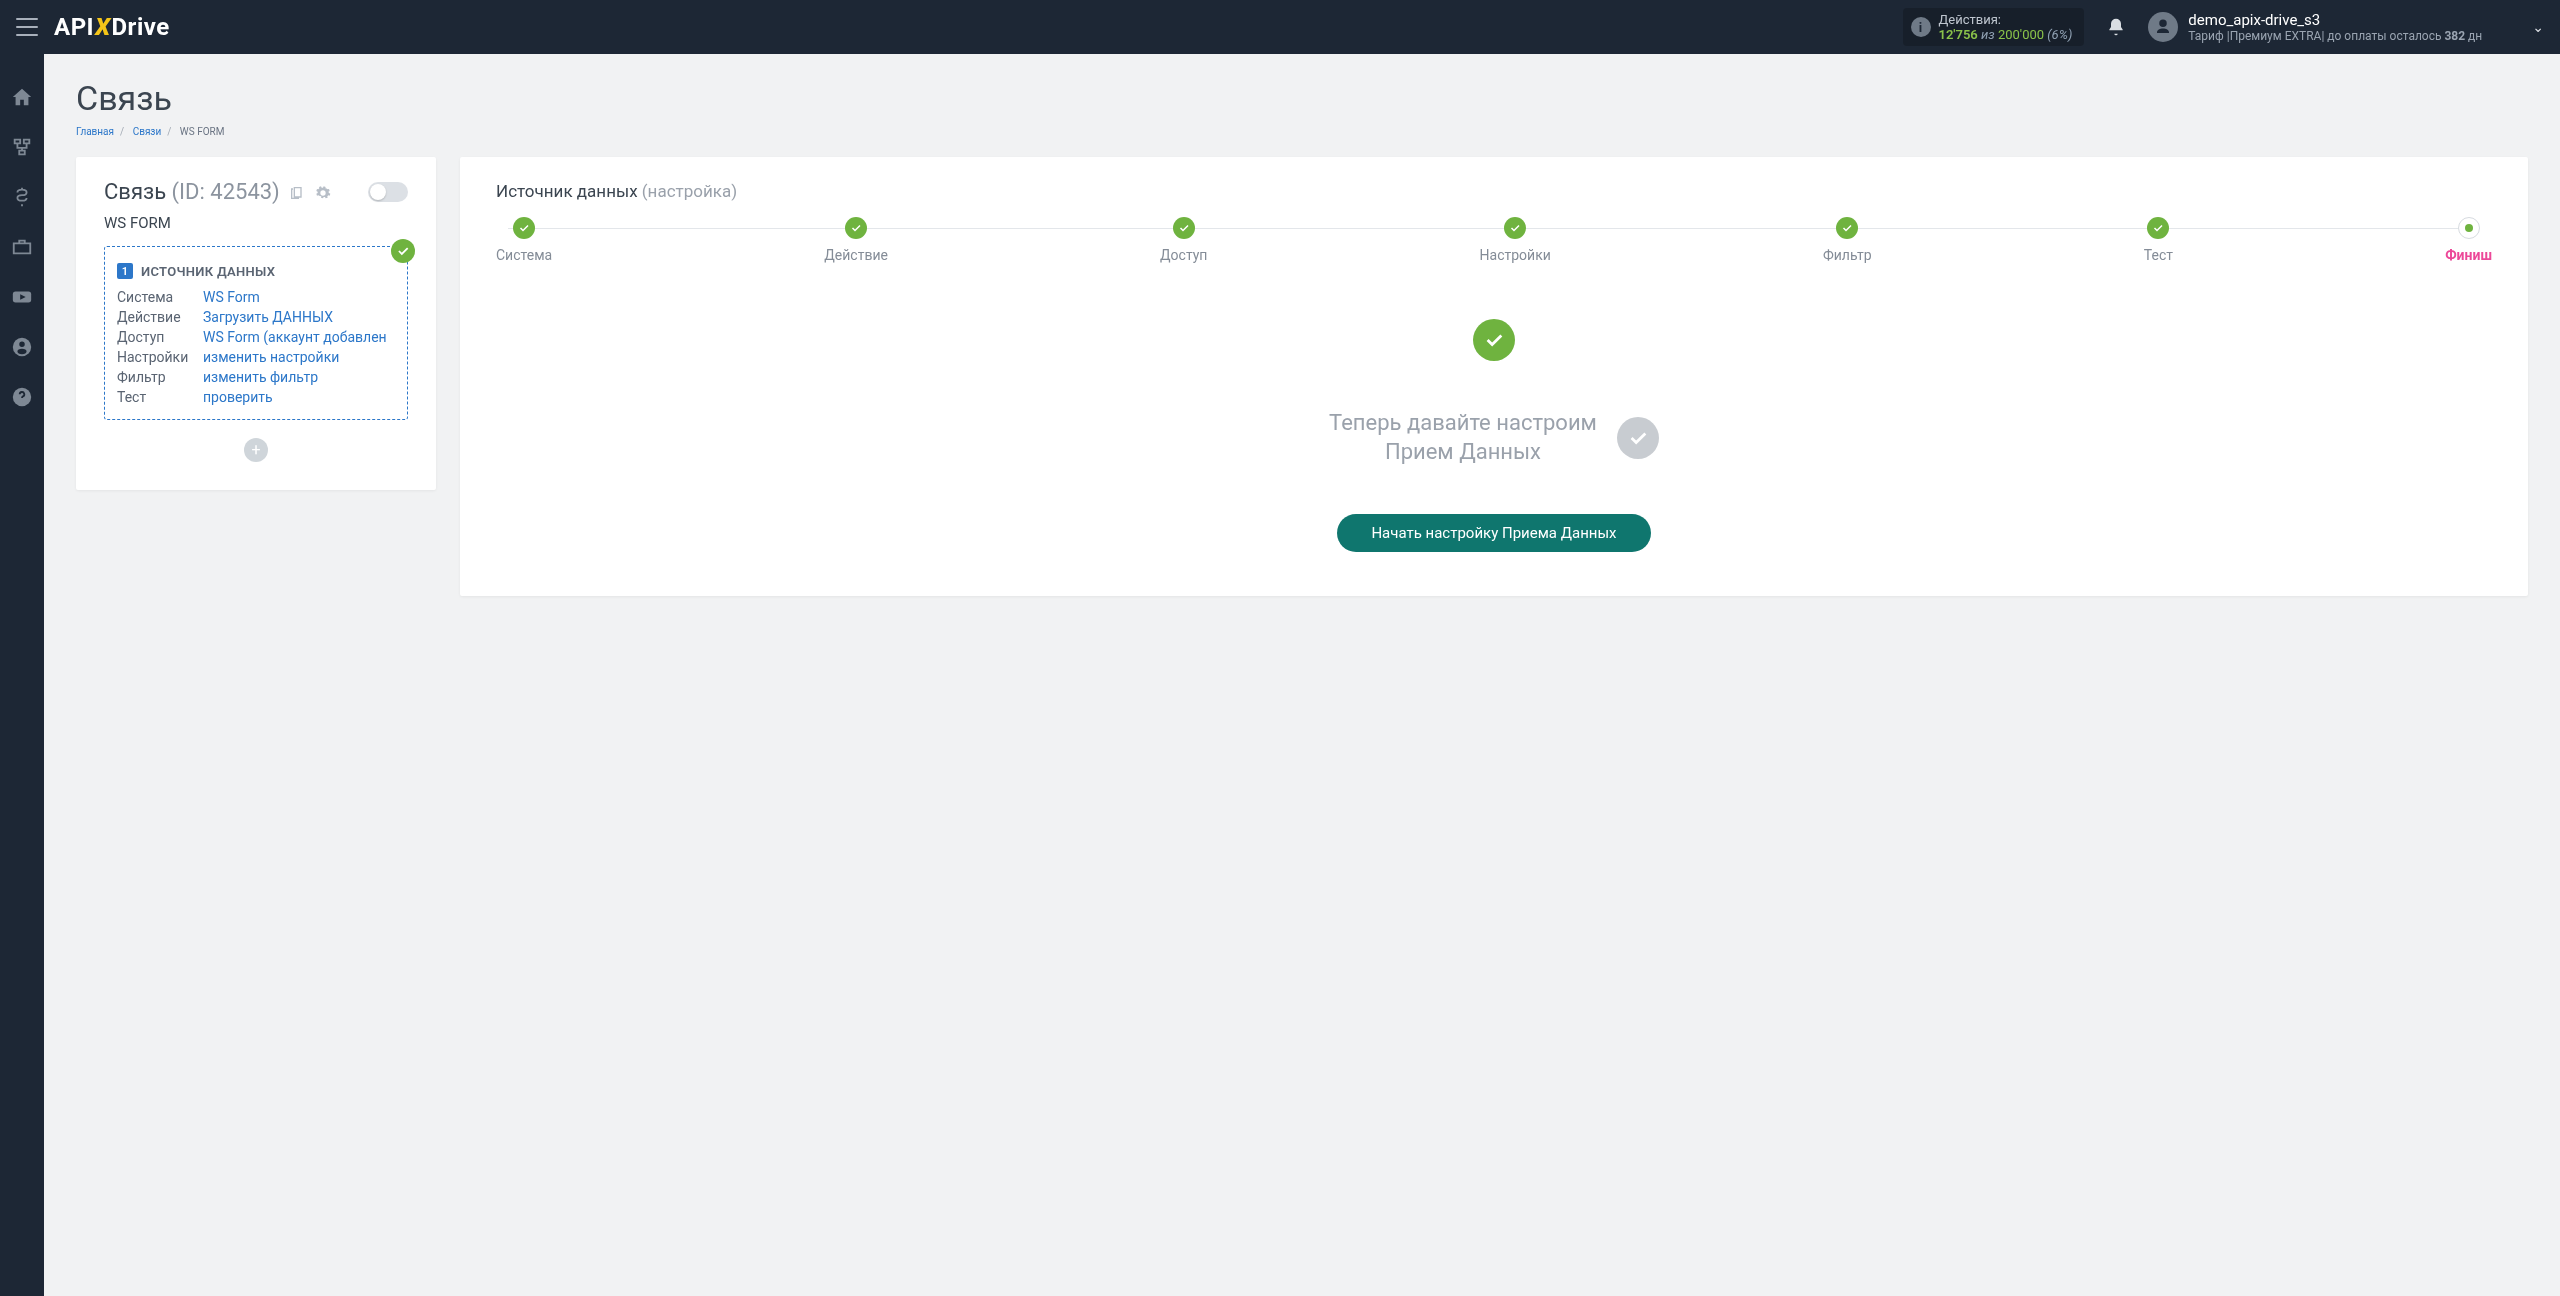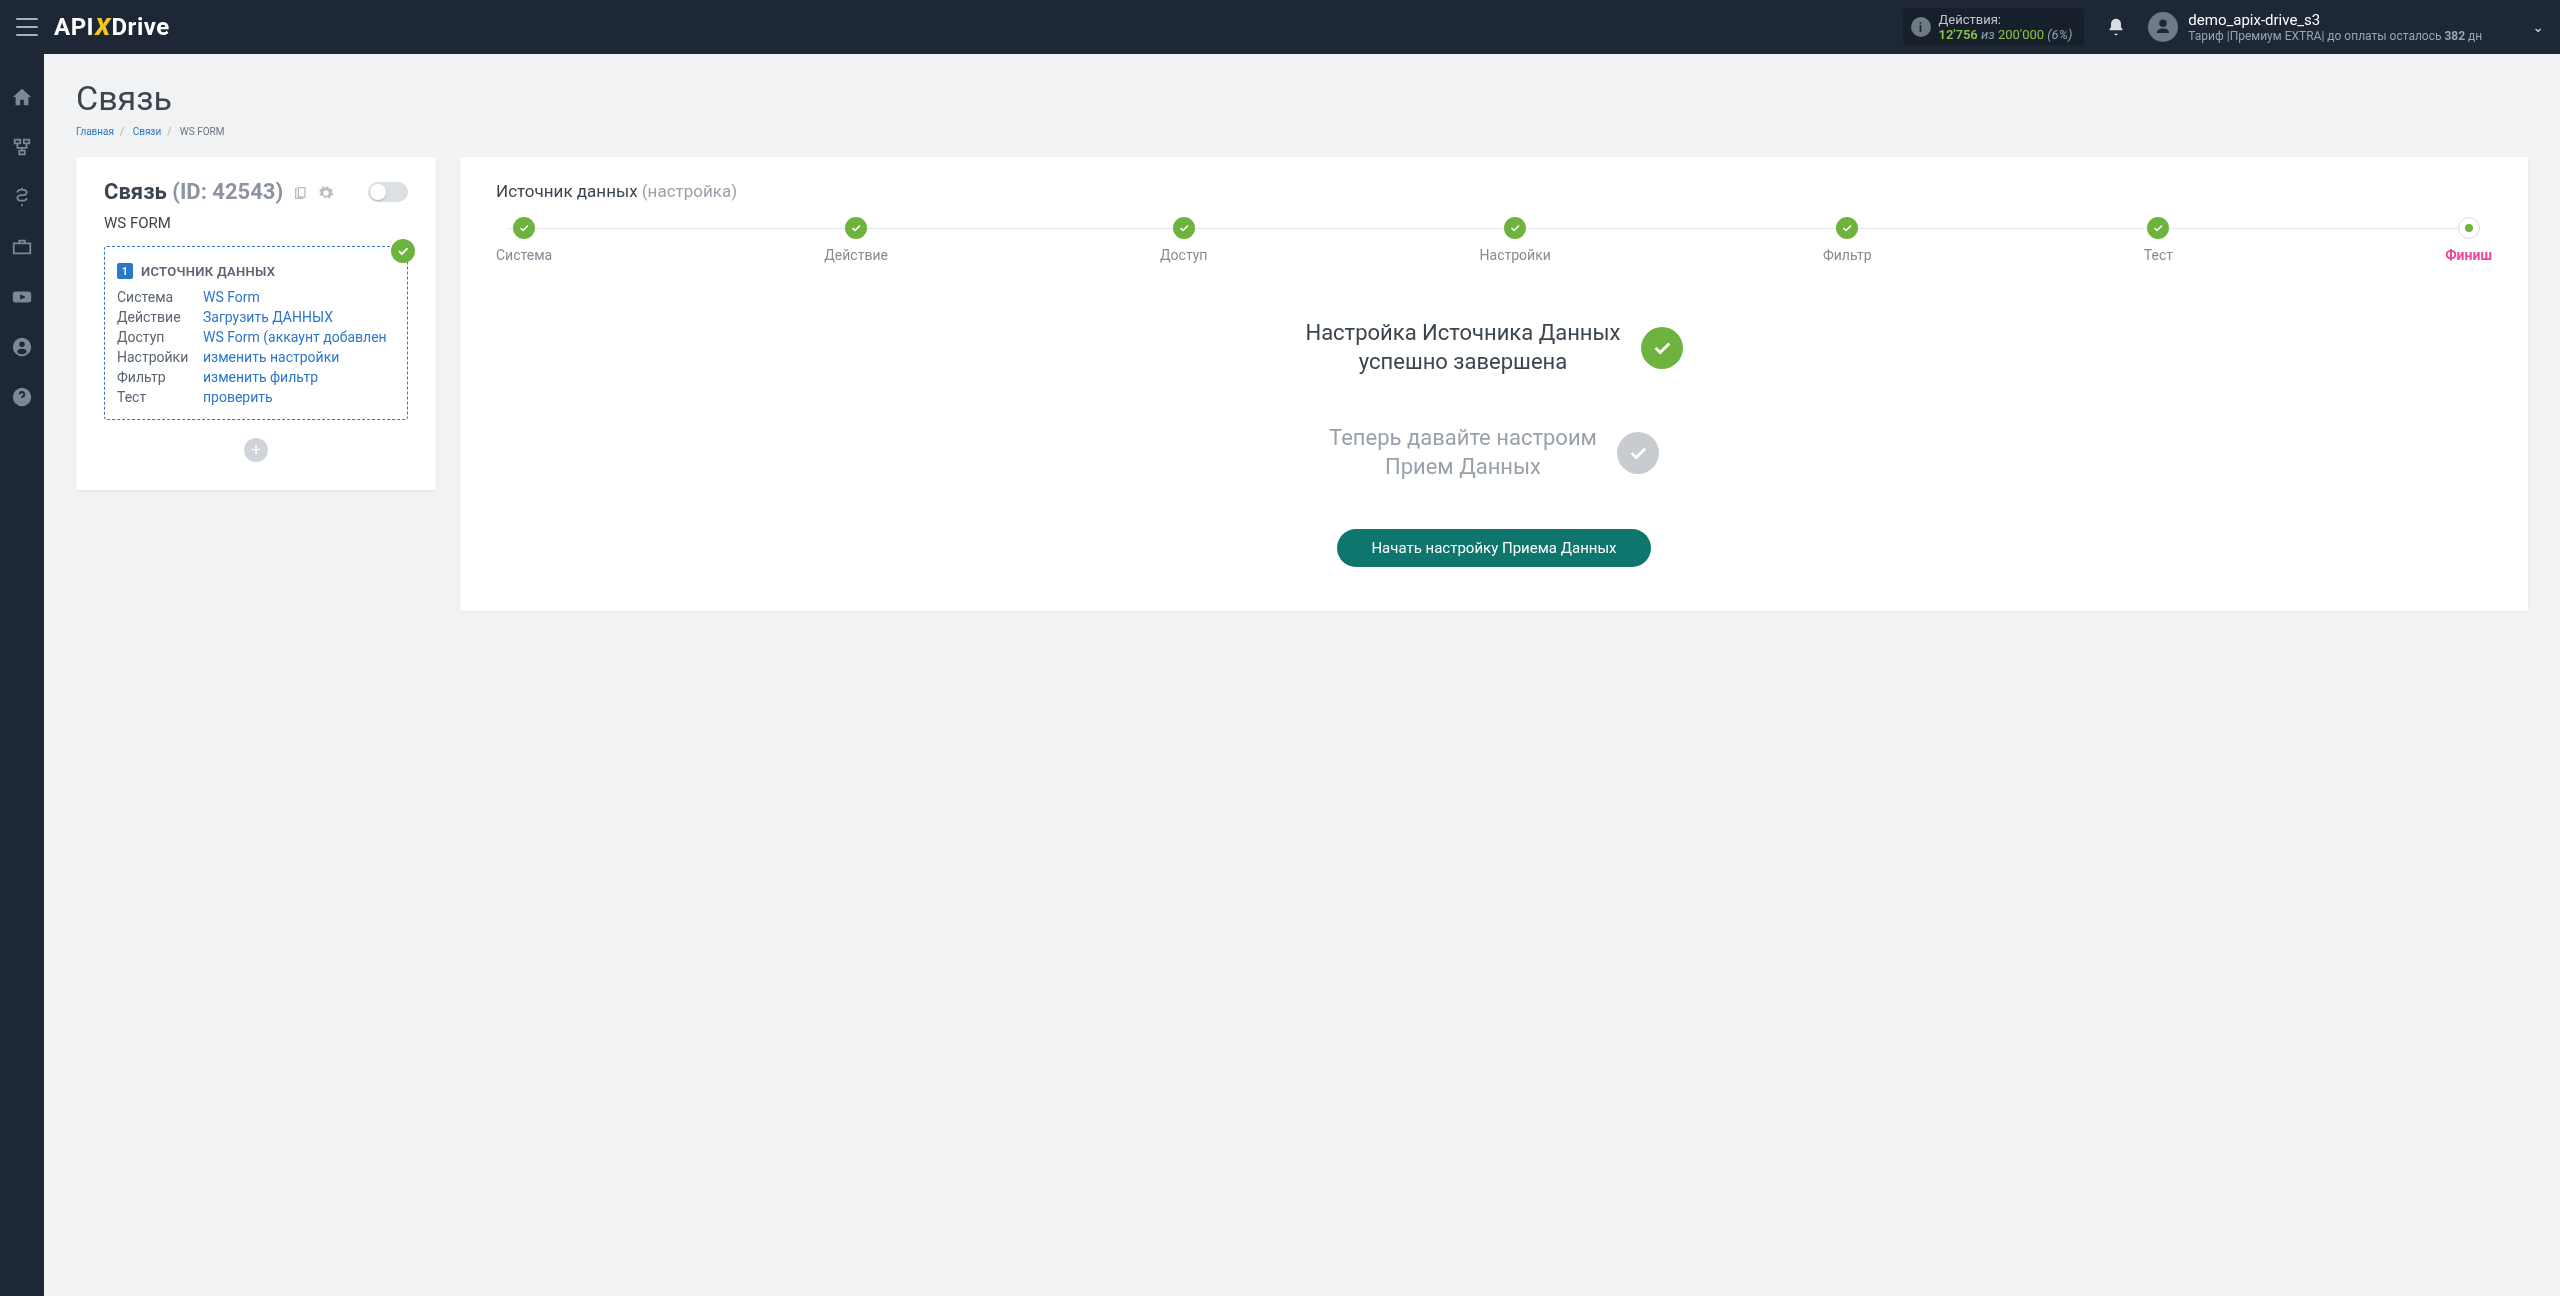--- a/index.html
+++ b/index.html
@@ -42,21 +42,21 @@
 .crumbs { font-size:10px; color:#6a7483; margin-bottom:20px; }
 .crumbs a { color:#2c77c9; text-decoration:none; }
 .crumbs .sep { padding:0 6px; color:#a4abb5; }
 
 .cols { display:flex; gap:24px; align-items:flex-start; }
 .card { background:#fff; border-radius:2px; box-shadow:0 1px 3px rgba(0,0,0,0.06); }
 
 
 .left { width:360px; padding:22px 28px 28px; }
 .left-h { display:flex; align-items:center; justify-content:space-between; margin-bottom:10px; }
-.left-h h2 { font-size:22px; font-weight:700; color:#3b4550; }
+.left-h h2 { font-size:22px; font-weight:400; color:#3b4550; }
 .left-h h2 .cid { color:#8c949f; }
 .left-h .h-ico { width:16px; height:16px; fill:#b7bec7; margin-left:4px; cursor:pointer; display:inline-block; vertical-align:-2px;}
 .toggle { width:40px; height:20px; border-radius:10px; background:#dce0e5; position:relative; cursor:pointer; }
 .toggle::after { content:''; position:absolute; left:2px; top:2px; width:16px; height:16px; border-radius:50%; background:#fff; box-shadow:0 1px 2px rgba(0,0,0,0.2); }
 .cname { font-size:15px; color:#3b4550; margin-bottom:14px; }
 
 .srcbox { border:1.5px dashed #2c77c9; border-radius:3px; padding:16px 12px 14px; position:relative; }
 .srcbox .ok { position:absolute; right:-8px; top:-8px; width:24px; height:24px; border-radius:50%; background:#6fb33f; display:flex; align-items:center; justify-content:center; }
 .srcbox .ok svg { width:14px; height:14px; stroke:#fff; stroke-width:3; fill:none; }
 .srcbox h3 { font-size:13px; color:#5a6472; font-weight:600; letter-spacing:0.3px; margin-bottom:10px; display:flex; align-items:center; gap:8px; }
@@ -275,21 +275,20 @@
             <div class="lbl">Тест</div>
           </div>
           <div class="step current">
             <div class="dot"></div>
             <div class="lbl">Финиш</div>
           </div>
         </div>
 
       <div class="done">
         <div class="done-row">
-          <div class="txt"><span>Настройка Источника Данных</span><br><span>успешно завершена</span></div>
           <div class="cir ok">
               <svg viewBox="0 0 24 24">
                 <path d="M5 12l5 5L20 7"></path>
               </svg>
             </div>
         </div>
         <div class="done-row next">
           <div class="txt"><span>Теперь давайте настроим</span><br><span>Прием Данных</span></div>
           <div class="cir next">
               <svg viewBox="0 0 24 24">

